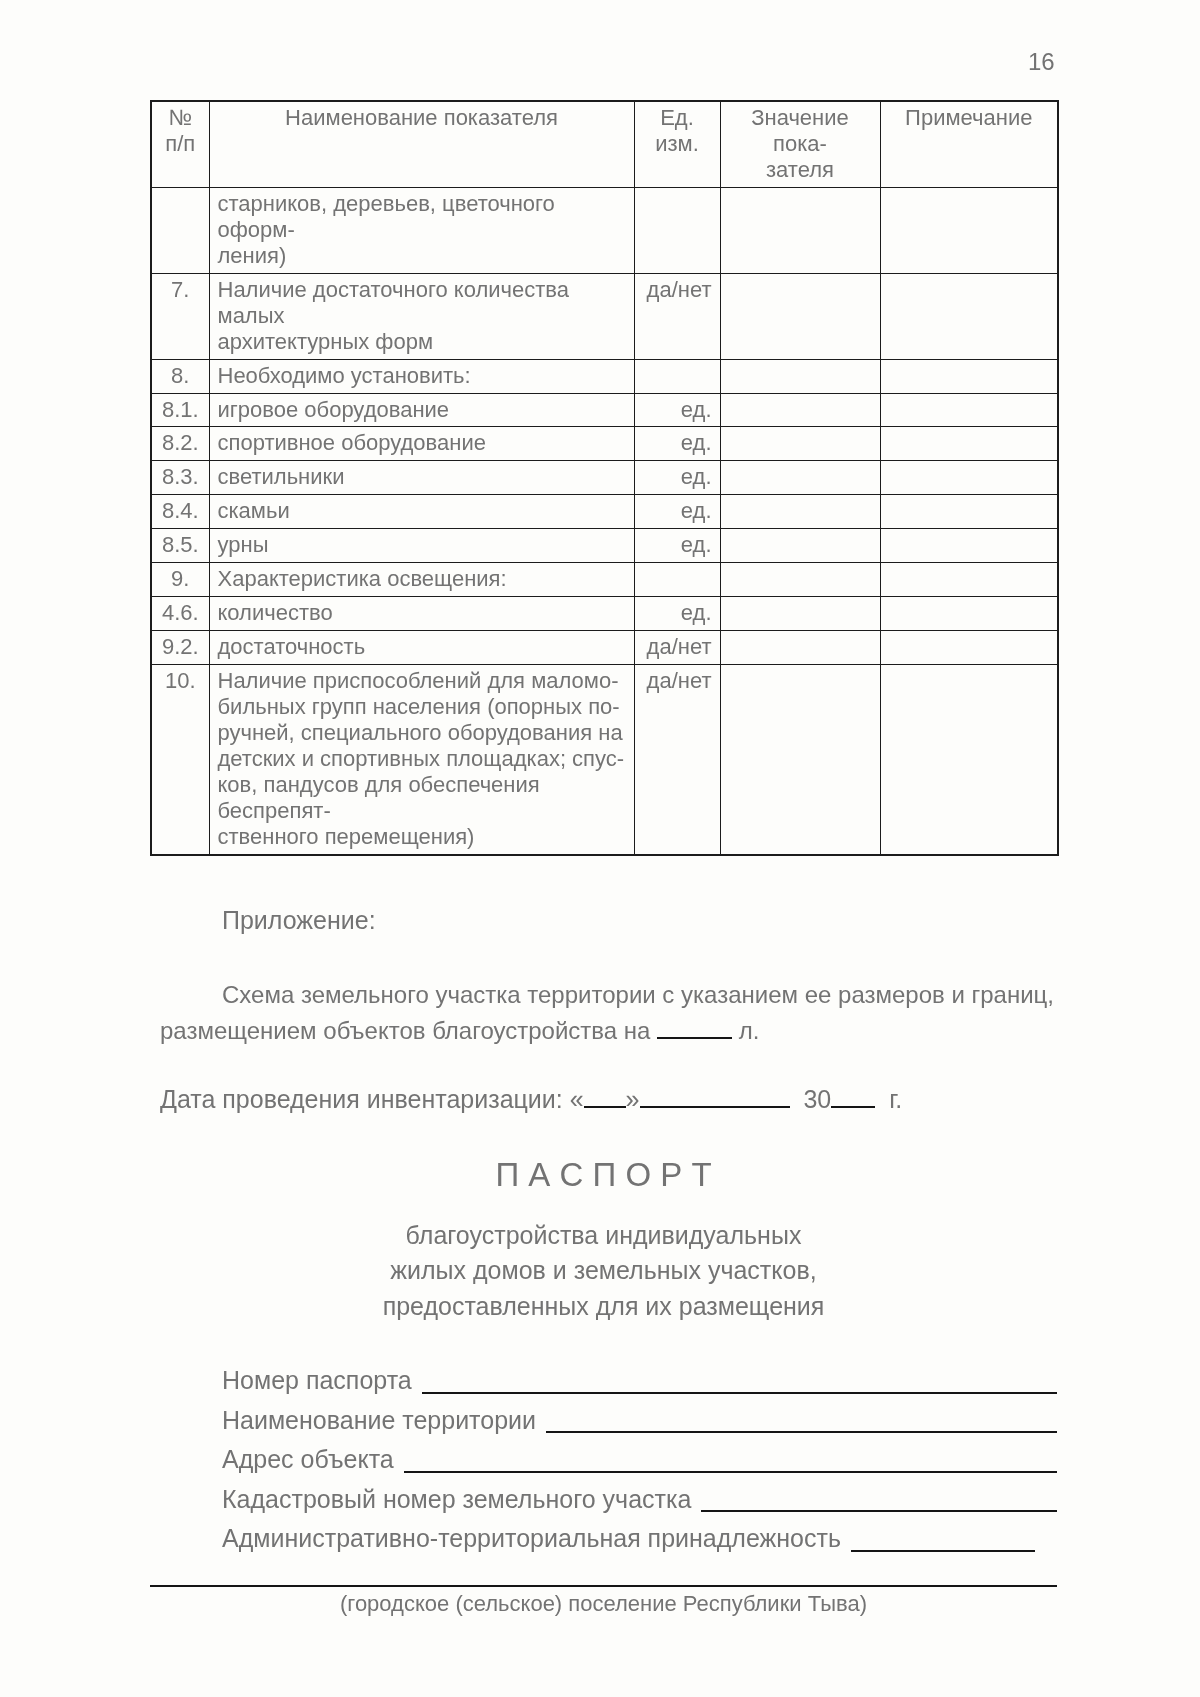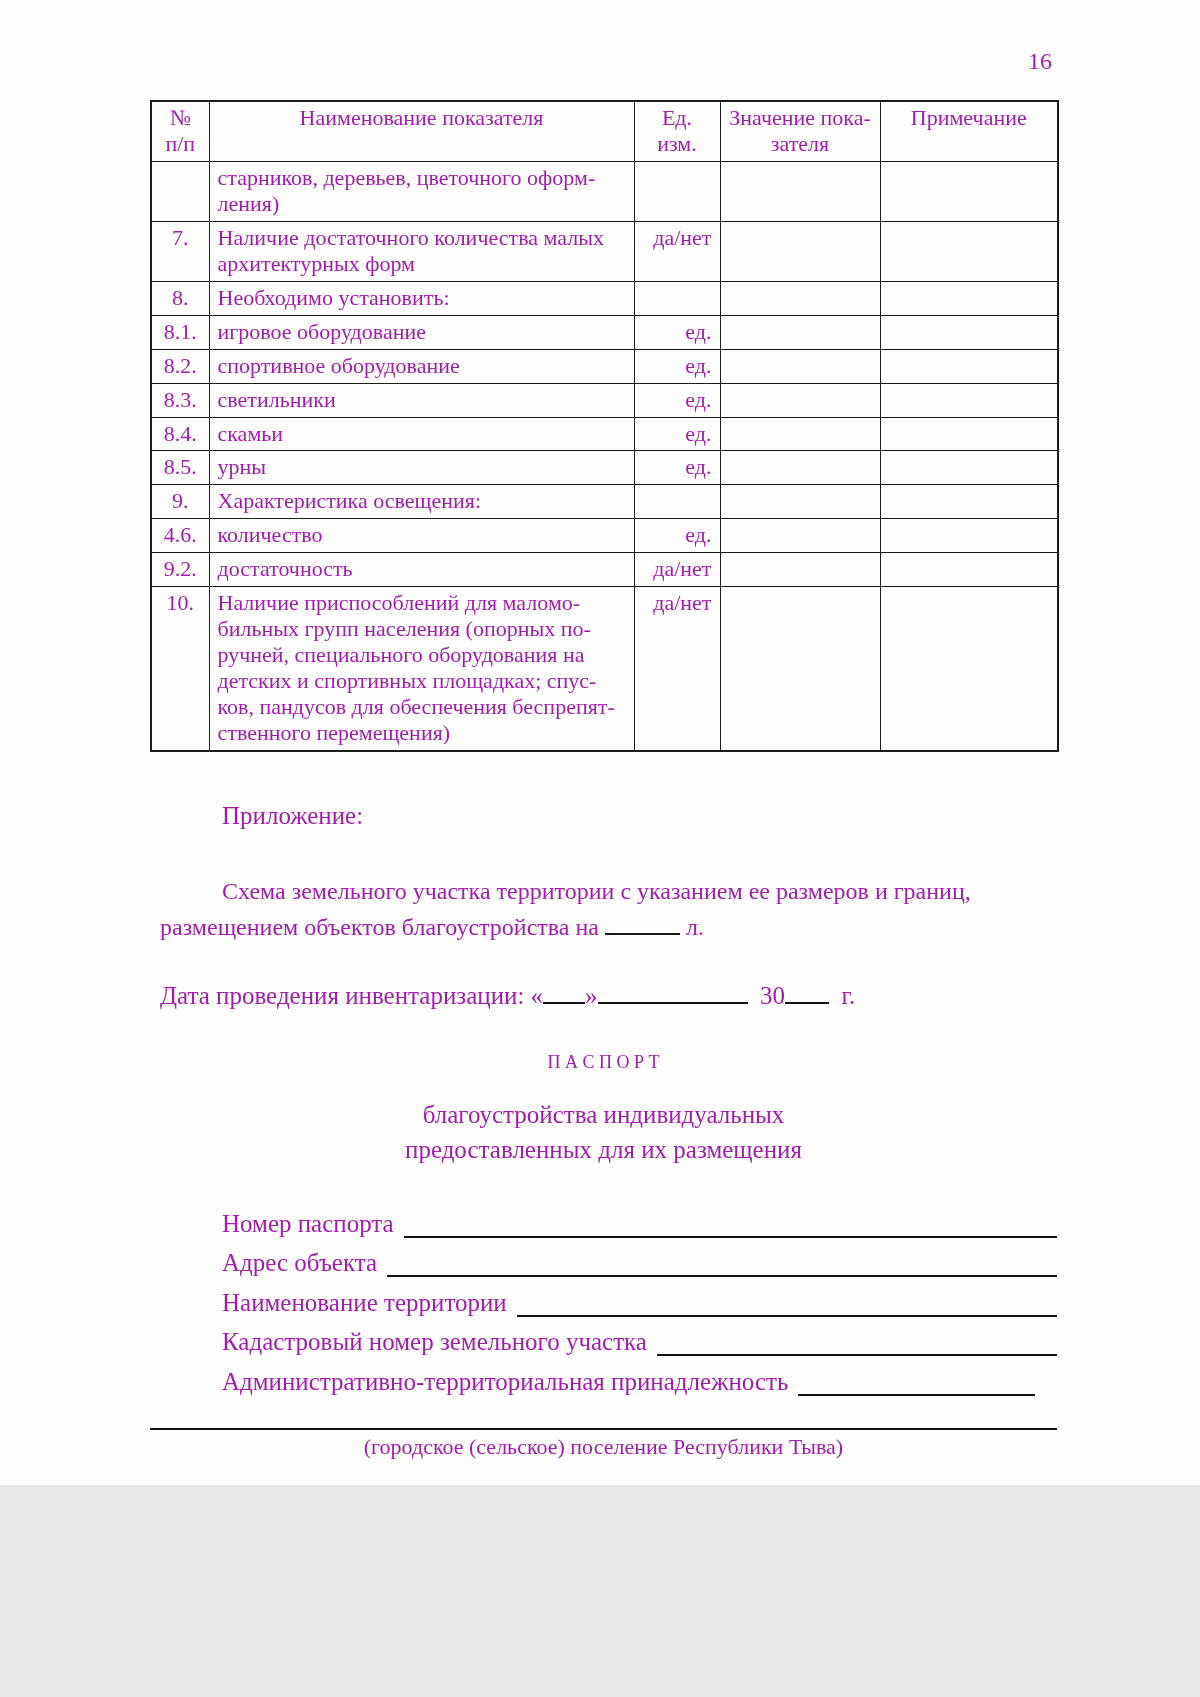--- a/index.html
+++ b/index.html
@@ -1,22 +1,22 @@
 <!DOCTYPE html>
 <html><head>
 <meta charset="utf-8">
 <style>
   html,body { margin:0; padding:0; background:#e8e8e8; }
   .page {
     position:relative;
-    width:1200px; height:1485px;
+    width:1200px; height:1697px;
     margin:0 auto;
     background:#fdfdfb;
-    color:#a21caf;
-    font-family:Liberation Serif, serif;
+    color:#737373;
+    font-family:Liberation Sans, sans-serif;
     overflow:hidden;
   }
   .page-number {
     position:absolute; top:48px; left:1028px;
     font-size:24px;
   }
   .content {
     position:absolute; left:150px; top:100px; width:907px;
   }
   table.inv {
@@ -47,21 +47,21 @@
     border-bottom:2px solid #151515;
     height:1em;
     vertical-align:baseline;
   }
   .b-sheets { width:75px; }
   .b-day { width:42px; }
   .b-month { width:150px; }
   .b-year { width:44px; }
   .date-line { margin-top:32px; padding-left:10px; font-size:25px; }
   .passport-title {
-    margin-top:42px; text-align:center; font-size:18px;
+    margin-top:42px; text-align:center; font-size:33px;
   }
   .passport-sub {
     text-align:center; font-size:25px; line-height:1.42; margin-top:24px;
   }
   .form-block { margin-top:40px; }
   .form-line {
     display:flex; align-items:center;
     font-size:25px; line-height:1.3;
     padding-left:72px; margin-bottom:7px;
   }
@@ -205,34 +205,35 @@
 
     <div class="txt attachment-title">Приложение:</div>
 
     <p class="txt attachment-par"><span>Схема земельного участка территории с указанием ее размеров и границ, размещением объектов благоустройства на</span>&nbsp;<span class="blank b-sheets"></span>&nbsp;<span>л.</span></p>
 
     <div class="date-line"><span>Дата проведения инвентаризации: «</span><span class="blank b-day"></span><span>»</span><span class="blank b-month"></span>&nbsp;&nbsp;<span>30</span><span class="blank b-year"></span>&nbsp;&nbsp;<span>г.</span></div>
 
     <div class="passport-title">П А С П О Р Т</div>
     <div class="passport-sub">
       <div>благоустройства индивидуальных</div>
+      <div>жилых домов и земельных участков,</div>
       <div>предоставленных для их размещения</div>
     </div>
 
     <div class="form-block">
       <div class="form-line">
         <span class="label">Номер паспорта</span>
         <span class="fill"></span>
       </div>
       <div class="form-line">
+        <span class="label">Наименование территории</span>
+        <span class="fill"></span>
+      </div>
+      <div class="form-line">
         <span class="label">Адрес объекта</span>
-        <span class="fill"></span>
-      </div>
-      <div class="form-line">
-        <span class="label">Наименование территории</span>
         <span class="fill"></span>
       </div>
       <div class="form-line">
         <span class="label">Кадастровый номер земельного участка</span>
         <span class="fill"></span>
       </div>
       <div class="form-line short">
         <span class="label">Административно-территориальная принадлежность</span>
         <span class="fill"></span>
       </div>

